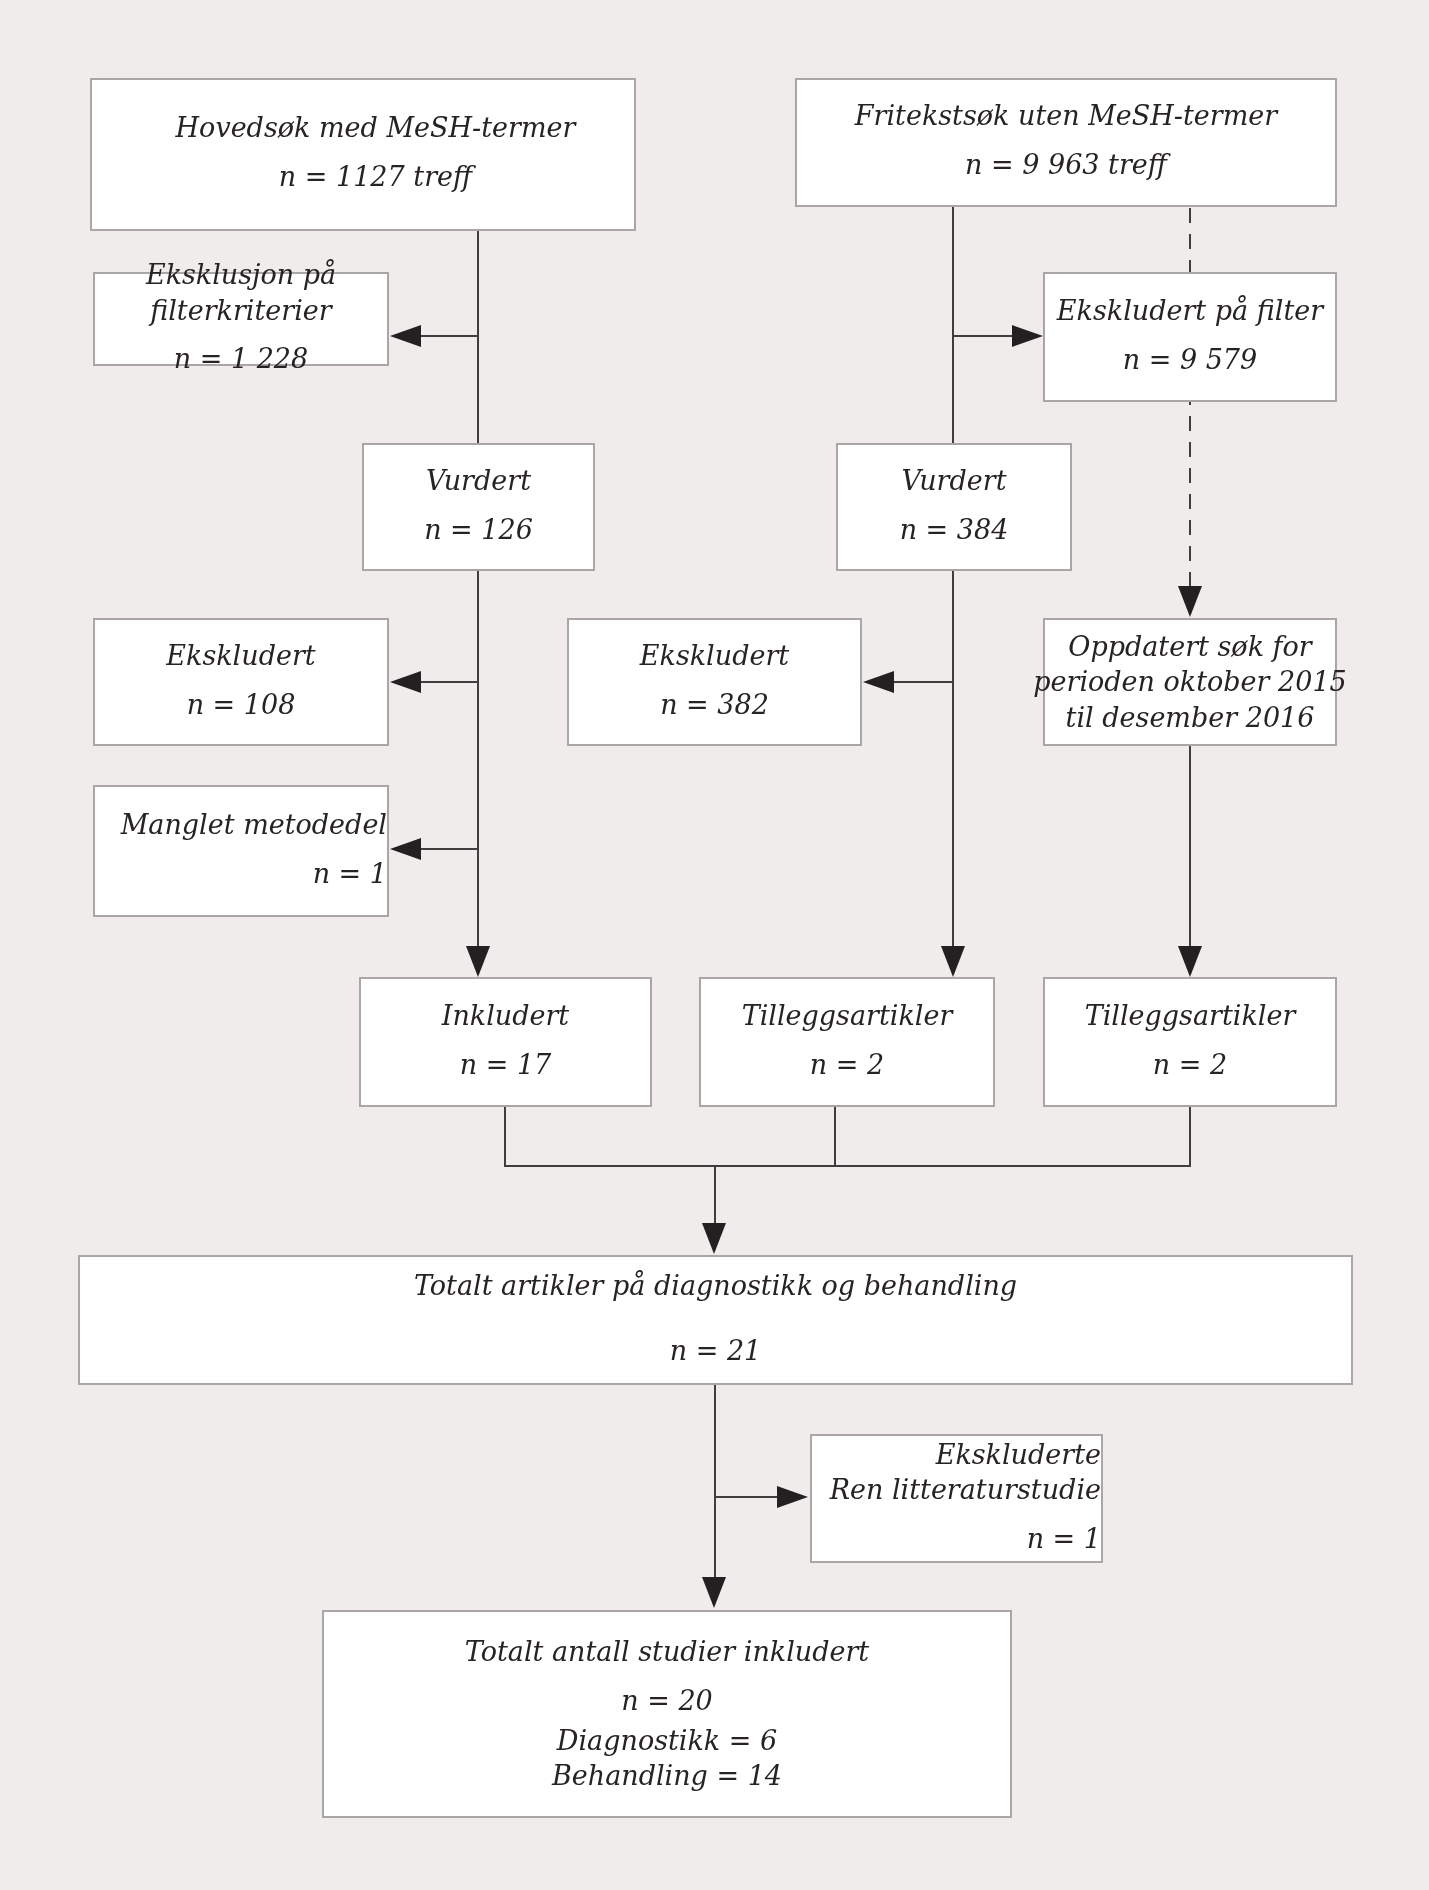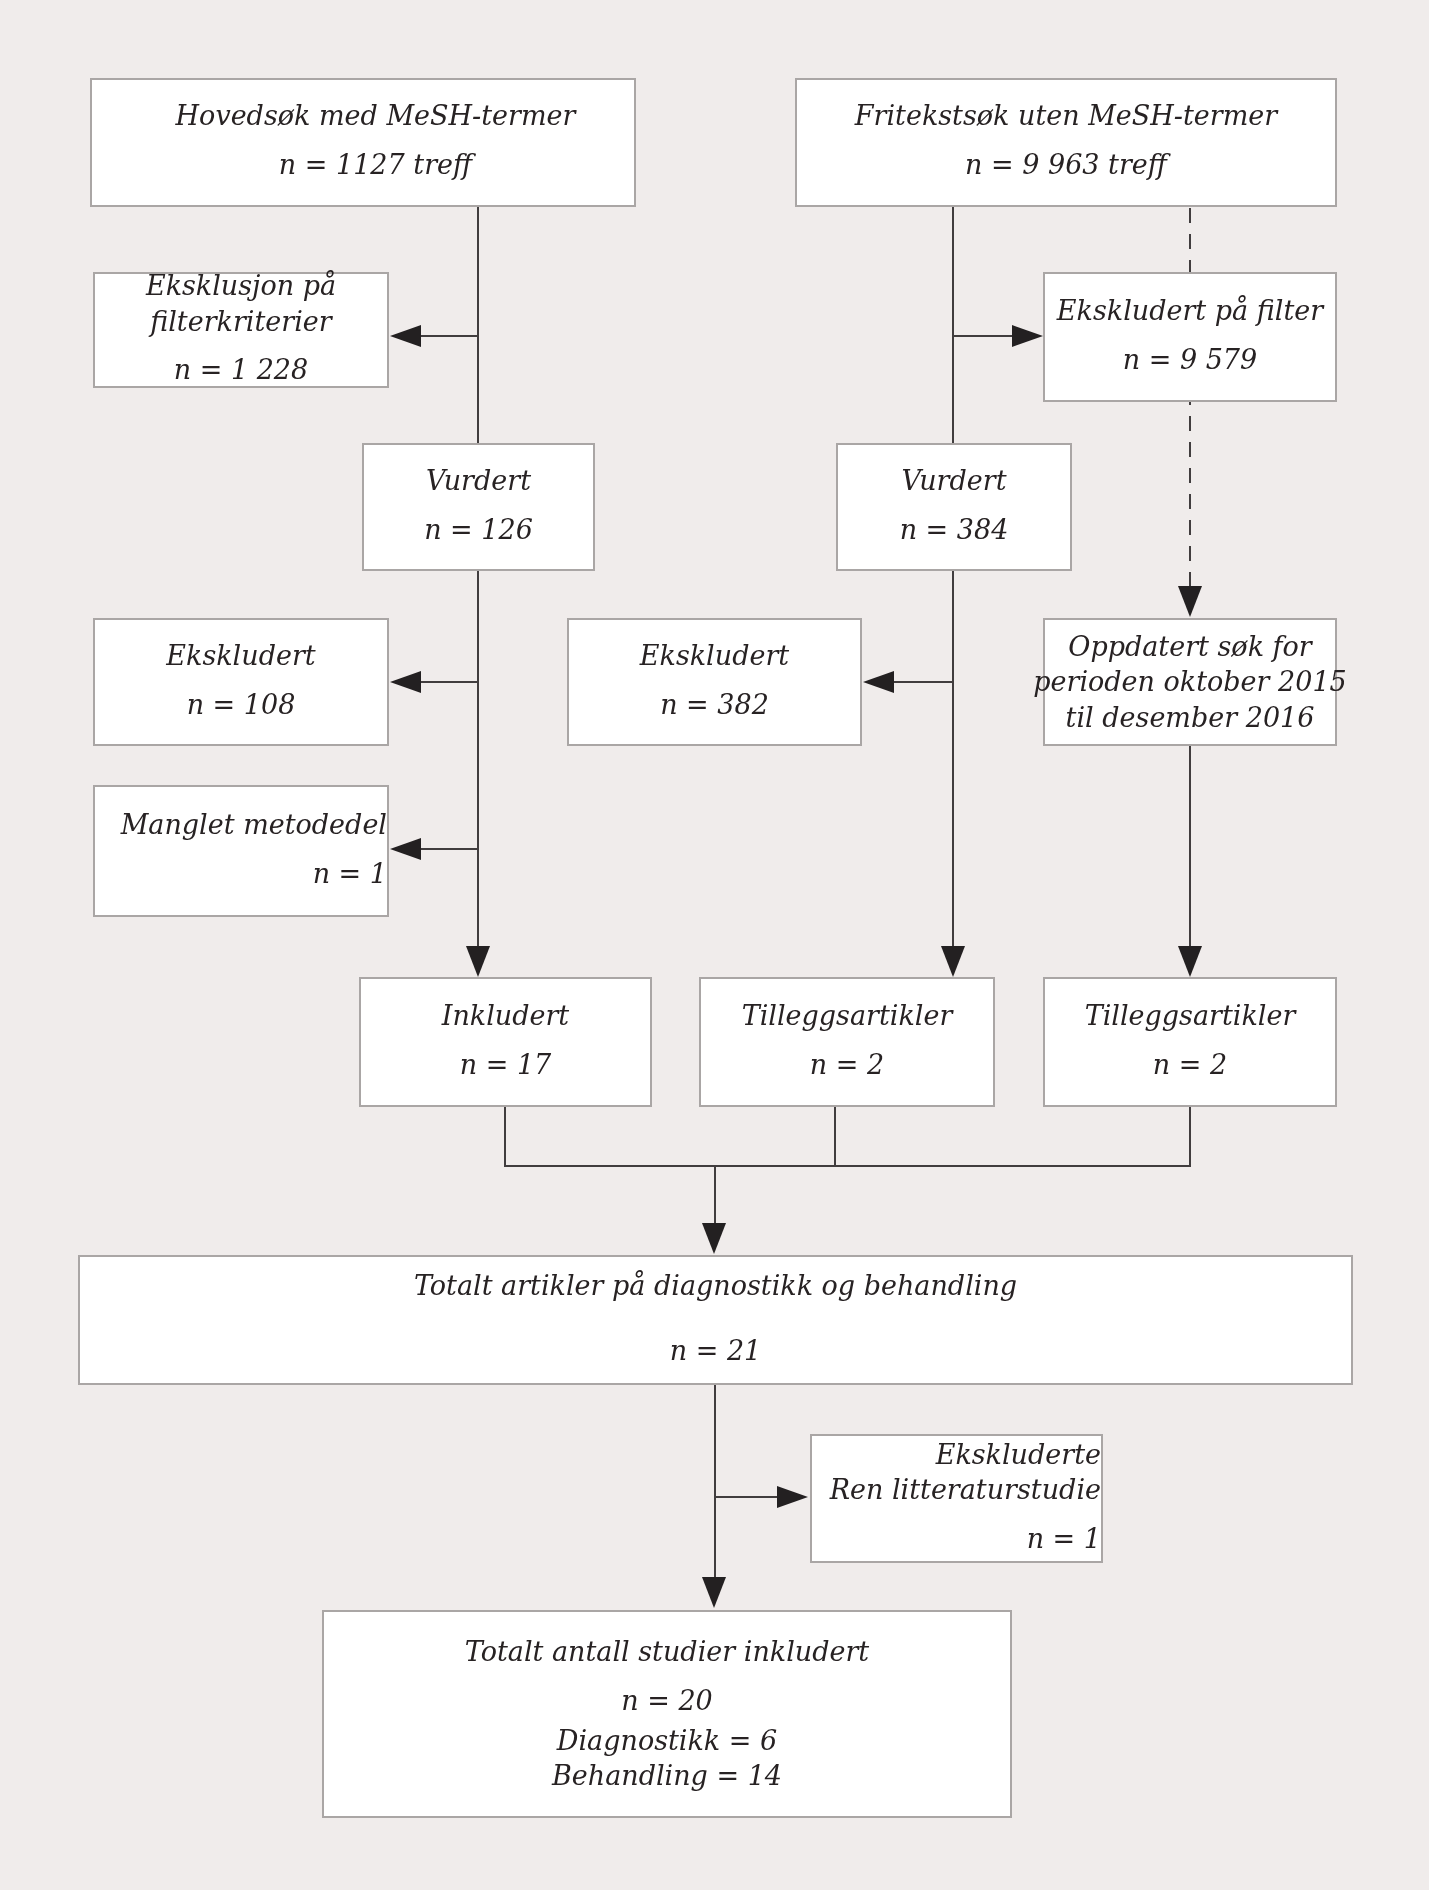--- a/index.html
+++ b/index.html
@@ -76,31 +76,31 @@
   <div class="vline" style="left:1189px;top:1107px;height:60px;"></div>
   <div class="hline" style="left:504px;top:1165px;width:687px;"></div>
   <div class="vline" style="left:714px;top:1167px;height:58px;"></div>
   <div class="arr down" style="left:702px;top:1223px;"></div>
 
   <div class="vline" style="left:714px;top:1385px;height:194px;"></div>
   <div class="hline" style="left:715px;top:1496px;width:62px;"></div>
   <div class="arr right" style="left:777px;top:1486px;"></div>
   <div class="arr down" style="left:702px;top:1577px;"></div>
 
-  <div class="node" style="left:90px;top:78px;width:546px;height:129px;padding-left:25px;">
+  <div class="node" style="left:90px;top:78px;width:546px;height:153px;padding-left:25px;">
       <div class="text-line">Hovedsøk med MeSH-termer</div>
       <div class="text-line n-line">n = 1127 treff</div>
     </div>
 
   <div class="node" style="left:795px;top:78px;width:542px;height:129px;">
       <div class="text-line">Fritekstsøk uten MeSH-termer</div>
       <div class="text-line n-line">n = 9 963 treff</div>
     </div>
 
-  <div class="node" style="left:93px;top:272px;width:296px;height:116px;">
+  <div class="node" style="left:93px;top:272px;width:296px;height:94px;">
       <div class="text-line">Eksklusjon på</div>
       <div class="text-line">filterkriterier</div>
       <div class="text-line n-line">n = 1 228</div>
     </div>
 
   <div class="node" style="left:1043px;top:272px;width:294px;height:130px;">
       <div class="text-line">Ekskludert på filter</div>
       <div class="text-line n-line">n = 9 579</div>
     </div>
 

